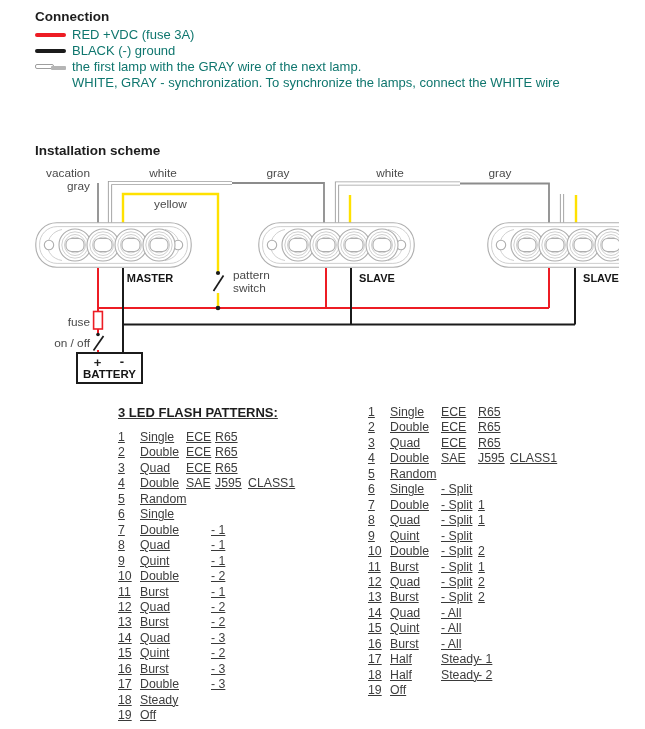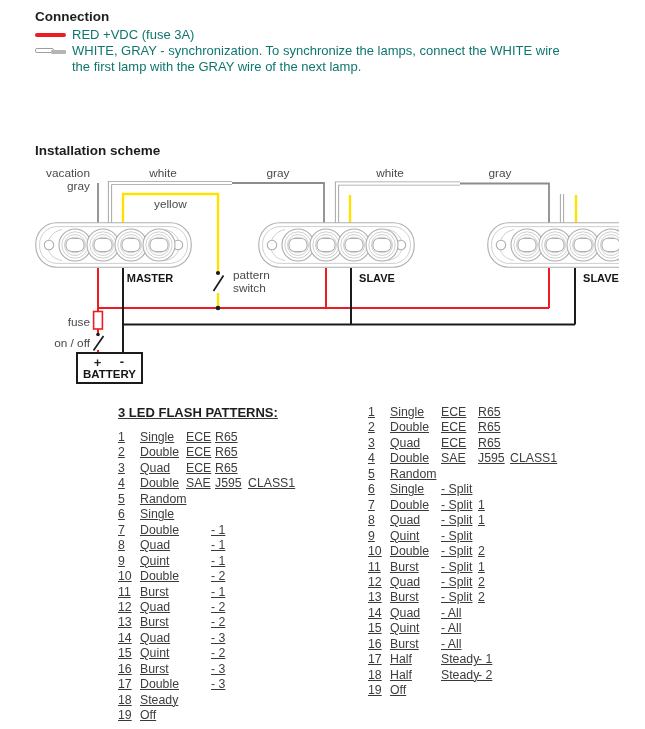--- a/index.html
+++ b/index.html
@@ -54,26 +54,30 @@
 <div id="page">
 
   <div class="section-title" id="connection-title">Connection</div>
 
   <div id="legend">
       <div class="legend-item">
         <span class="legend-swatch red"></span>
         <div>RED +VDC (fuse 3A)</div>
       </div>
       <div class="legend-item">
+        <span class="legend-swatch black"></span>
+        <div>BLACK (-) ground</div>
+      </div>
+      <div class="legend-item">
         <span class="legend-swatch white-gray">
           <span class="wg-white"></span>
           <span class="wg-gray"></span>
         </span>
+        <div>the first lamp with the GRAY wire of the next lamp.</div>
         <div>WHITE, GRAY - synchronization. To synchronize the lamps, connect the WHITE wire</div>
-        <div>the first lamp with the GRAY wire of the next lamp.</div>
       </div>
     </div>
 
   <div class="section-title" id="installation-title">Installation scheme</div>
 
   <svg id="scheme" width="645" height="235" viewBox="0 0 645 235">
     <defs>
       <g id="lampSym">
         <rect x="0.8" y="0.8" width="155.4" height="44.4" rx="21" fill="#fff" class="lamp-outline"></rect>
         <rect x="4.6" y="4.6" width="147.8" height="36.8" rx="17.5" fill="none" class="lamp-inner"></rect>

